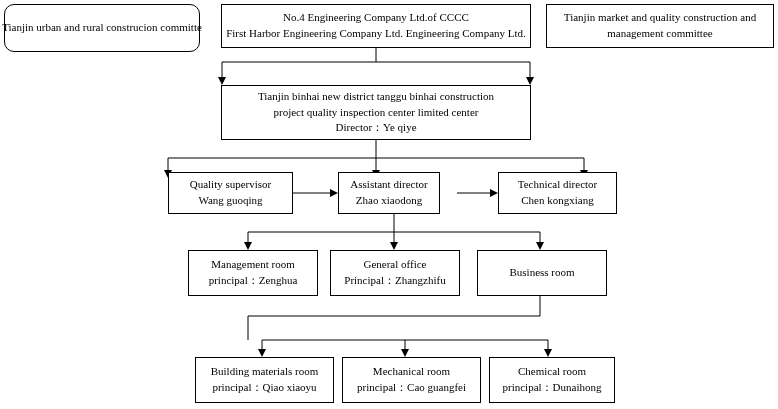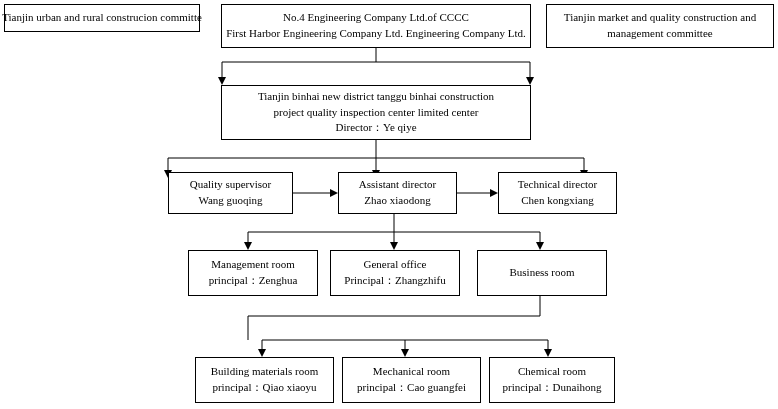--- a/index.html
+++ b/index.html
@@ -94,21 +94,21 @@
     <line x1="248" y1="316" x2="248" y2="340"></line>
     <line x1="262" y1="340" x2="548" y2="340"></line>
     <line x1="262" y1="340" x2="262" y2="350"></line>
     <polygon points="262,357 258,349 266,349"></polygon>
     <line x1="405" y1="340" x2="405" y2="350"></line>
     <polygon points="405,357 401,349 409,349"></polygon>
     <line x1="548" y1="340" x2="548" y2="350"></line>
     <polygon points="548,357 544,349 552,349"></polygon>
   </svg>
 
-  <div class="box" style="left:4px; top:4px; width:196px; height:28px;">
+  <div class="box" style="left:4px; top:4px; width:196px; height:48px;border-radius:10px;">
     <span class="line">Tianjin urban and rural  construcion committe</span>
   </div>
 
   <div class="box" style="left:221px; top:4px; width:310px; height:44px;">
     <span class="line">No.4 Engineering Company Ltd.of CCCC</span>
     <span class="line">First Harbor Engineering Company Ltd. Engineering Company Ltd.</span>
   </div>
 
   <div class="box" style="left:546px; top:4px; width:228px; height:44px;">
     <span class="line">Tianjin market and quality construction and</span>
@@ -119,21 +119,21 @@
     <span class="line">Tianjin binhai new district tanggu binhai construction</span>
     <span class="line">project quality inspection center limited center</span>
     <span class="line">Director：Ye qiye</span>
   </div>
 
   <div class="box" style="left:168px; top:172px; width:125px; height:42px;">
     <span class="line">Quality supervisor</span>
     <span class="line">Wang guoqing</span>
   </div>
 
-  <div class="box" style="left:338px; top:172px; width:119px; height:42px;text-align:center;">
+  <div class="box" style="left:338px; top:172px; width:102px; height:42px;text-align:center;">
     <span class="line">Assistant director</span>
     <span class="line">Zhao xiaodong</span>
   </div>
 
   <div class="box" style="left:498px; top:172px; width:119px; height:42px;">
     <span class="line">Technical director</span>
     <span class="line">Chen kongxiang</span>
   </div>
 
   <div class="box" style="left:188px; top:250px; width:130px; height:46px;">

